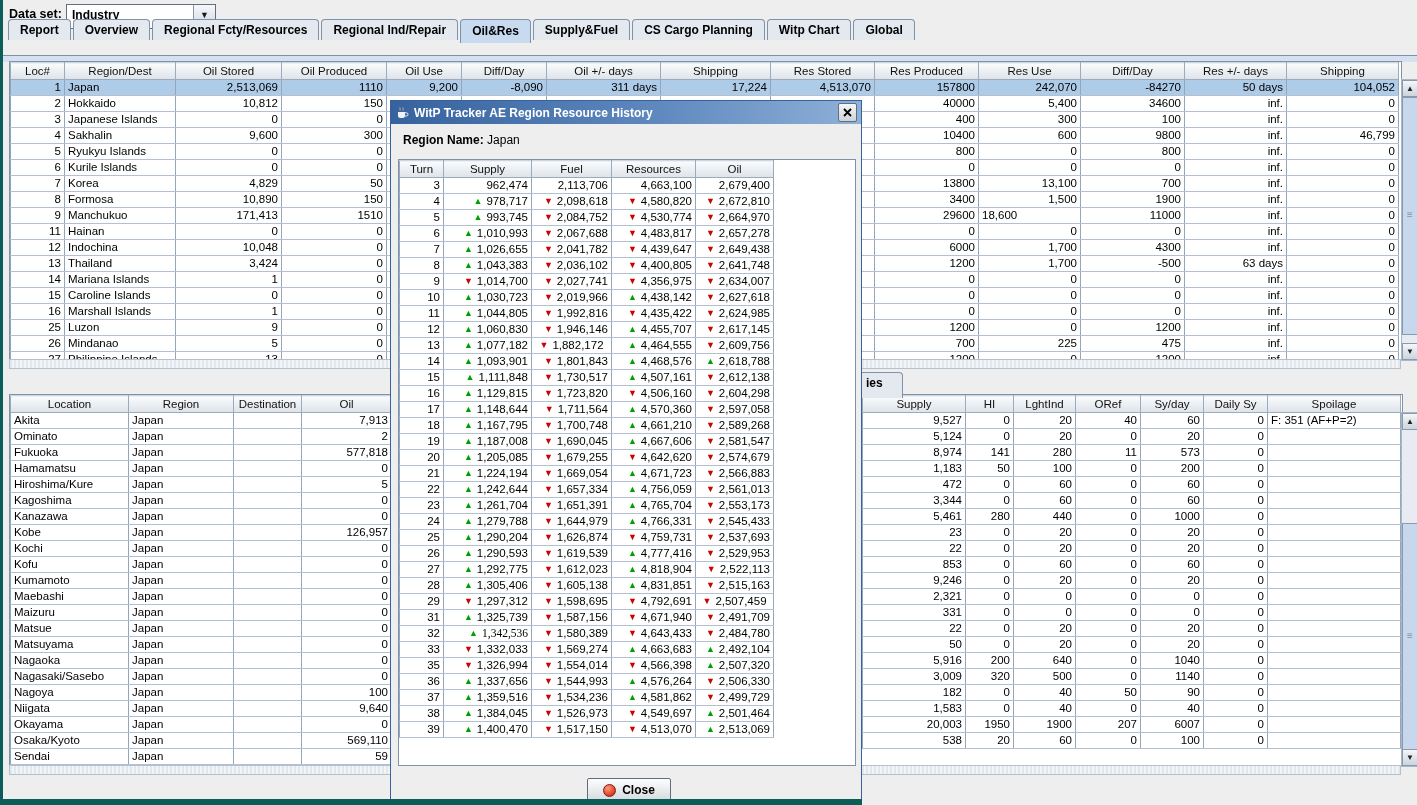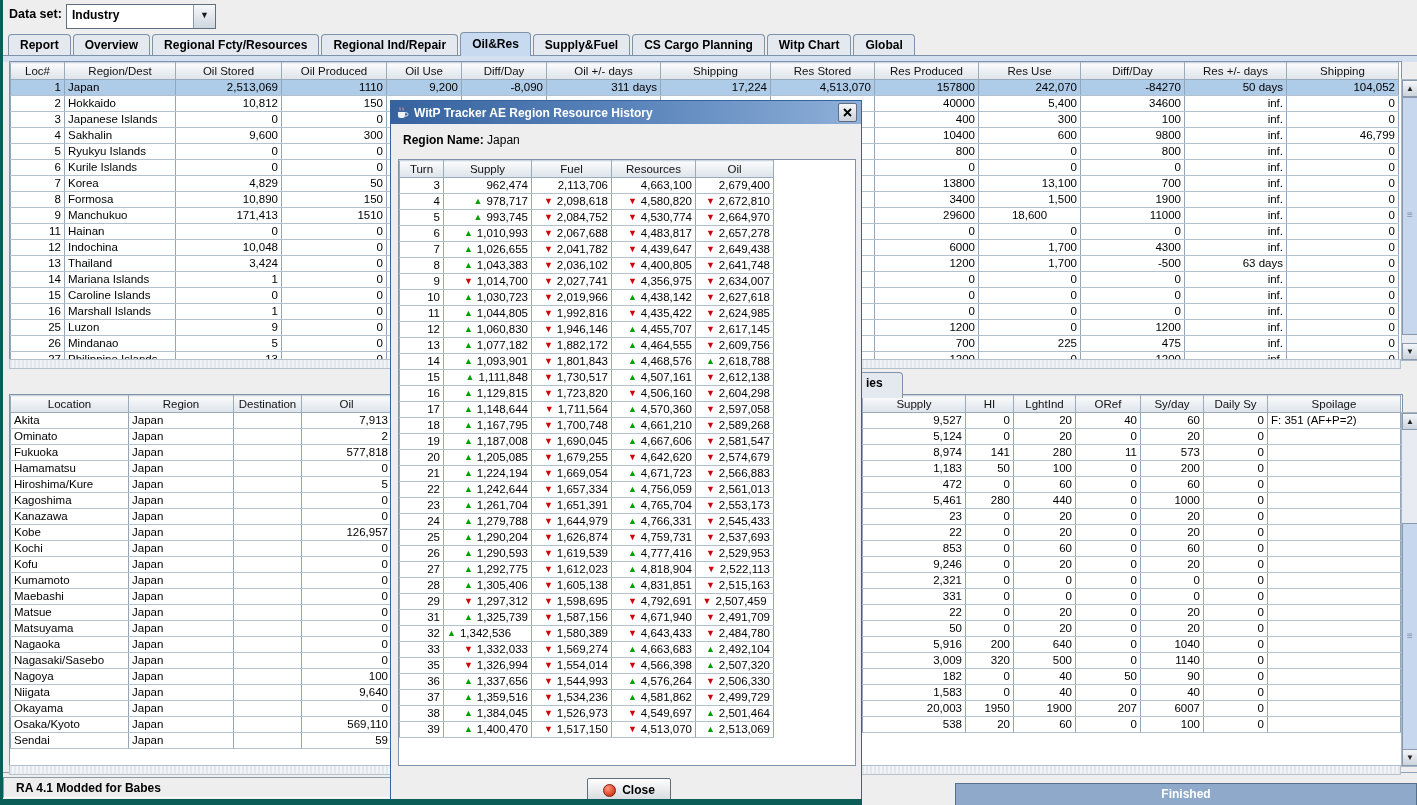--- a/index.html
+++ b/index.html
@@ -11,21 +11,21 @@
   
   .toolbar{position:absolute;left:3px;top:0;right:0;height:31px;background:#eeeeee;}
   .toolbar .lbl{position:absolute;left:6px;top:7px;font-weight:bold;font-size:12.5px;}
   .combo{position:absolute;left:63px;top:4px;width:148px;height:23px;background:#fff;
          border:1px solid #5f6f7f;display:flex;}
   .combo-value{flex:1;padding:3px 0 0 5px;font-weight:bold;font-size:12px;overflow:hidden;white-space:nowrap;}
   .combo-btn{width:21px;background:linear-gradient(#f6f8fa,#cfd6df);border-left:1px solid #8899aa;
              text-align:center;font-size:9px;line-height:21px;color:#1a1a1a;}
 
   
-  .tabs{position:absolute;left:8px;top:33px;height:22px;display:flex;align-items:center;z-index:5;}
+  .tabs{position:absolute;left:8px;top:19px;height:22px;display:flex;align-items:flex-start;z-index:5;}
   .tab{height:20px;line-height:20px;padding:0 11px;margin-right:2px;background:#e4e9ef;
        border:1px solid #7e93a9;border-bottom:none;border-radius:4px 4px 0 0;
        font-weight:bold;font-size:12px;white-space:nowrap;}
   .tab.active{background:#c8daf0;height:23px;line-height:22px;position:relative;z-index:6;}
   .tabstrip-base{position:absolute;left:0;top:55px;width:100%;height:6px;background:#d5e1f0;
                  border-top:1px solid #7e93a9;}
 
   
   .pane{position:absolute;border:1px solid #7e93a9;background:#fff;overflow:hidden;}
   table.swing{border-collapse:collapse;table-layout:fixed;background:#fff;}
@@ -283,21 +283,21 @@
             <td style="text-align: right;">9</td>
             <td style="text-align: left;">Manchukuo</td>
             <td style="text-align: right;">171,413</td>
             <td style="text-align: right;">1510</td>
             <td style="text-align: right;"></td>
             <td style="text-align: right;"></td>
             <td style="text-align: right;"></td>
             <td style="text-align: right;"></td>
             <td style="text-align: right;"></td>
             <td style="text-align: right;">29600</td>
-            <td style="text-align: center; margin-left: 41px;">18,600</td>
+            <td style="text-align: left; margin-left: 41px;">18,600</td>
             <td style="text-align: right; padding-left: 20px;">11000</td>
             <td style="text-align: right;">inf.</td>
             <td style="text-align: right;">0</td>
           </tr>
           <tr>
             <td style="text-align: right;">11</td>
             <td style="text-align: left;">Hainan</td>
             <td style="text-align: right;">0</td>
             <td style="text-align: right;">0</td>
             <td style="text-align: right;"></td>
@@ -531,20 +531,26 @@
             <td style="text-align: right;">0</td>
           </tr>
           <tr>
             <td style="text-align: left;">Kumamoto</td>
             <td style="text-align: left;">Japan</td>
             <td style="text-align: left;"></td>
             <td style="text-align: right;">0</td>
           </tr>
           <tr>
             <td style="text-align: left;">Maebashi</td>
+            <td style="text-align: left;">Japan</td>
+            <td style="text-align: left;"></td>
+            <td style="text-align: right;">0</td>
+          </tr>
+          <tr>
+            <td style="text-align: left;">Maizuru</td>
             <td style="text-align: left;">Japan</td>
             <td style="text-align: left;"></td>
             <td style="text-align: right;">0</td>
           </tr>
           <tr>
             <td style="text-align: left;">Matsue</td>
             <td style="text-align: left;">Japan</td>
             <td style="text-align: left;"></td>
             <td style="text-align: right;">0</td>
           </tr>
@@ -663,20 +669,29 @@
           <tr>
             <td style="text-align: right;">472</td>
             <td style="text-align: right;">0</td>
             <td style="text-align: right;">60</td>
             <td style="text-align: right;">0</td>
             <td style="text-align: right;">60</td>
             <td style="text-align: right;">0</td>
             <td style="text-align: left;"></td>
           </tr>
           <tr>
+            <td style="text-align: right;">3,344</td>
+            <td style="text-align: right;">0</td>
+            <td style="text-align: right;">60</td>
+            <td style="text-align: right;">0</td>
+            <td style="text-align: right;">60</td>
+            <td style="text-align: right;">0</td>
+            <td style="text-align: left;"></td>
+          </tr>
+          <tr>
             <td style="text-align: right;">5,461</td>
             <td style="text-align: right;">280</td>
             <td style="text-align: right;">440</td>
             <td style="text-align: right;">0</td>
             <td style="text-align: right;">1000</td>
             <td style="text-align: right;">0</td>
             <td style="text-align: left;"></td>
           </tr>
           <tr>
             <td style="text-align: right;">23</td>
@@ -809,24 +824,20 @@
   </div>
   <div class="hscroll" style="left:861px;top:765px;width:538px;"></div>
   <div class="vscroll" style="left:1401px;top:412px;height:353px;">
     <div class="sb-btn up">▲</div>
     <div class="sb-thumb" style="top:110px;height:225px;">
         <span class="grip">≡</span>
       </div>
     <div class="sb-btn down">▼</div>
   </div>
 
-  <div class="statusbar">
-    <div class="status-left">RA 4.1 Modded for Babes</div>
-    <div class="progress">Finished</div>
-  </div>
 
   <div class="dialog">
     <div class="dlg-title">
       <span style="display:flex;">
         <svg width="14" height="14" viewBox="0 0 14 14">
           <path d="M3 6h7v3.5a2.5 2.5 0 0 1-2.5 2.5h-2A2.5 2.5 0 0 1 3 9.5z" fill="#eef1f7"></path>
           <path d="M10 6.8h1.4a1.6 1.6 0 0 1 0 3.2H10" stroke="#eef1f7" stroke-width="1" fill="none"></path>
           <path d="M5 1.5c-.8 1 .8 1.5 0 3M8 1.5c-.8 1 .8 1.5 0 3" stroke="#f0a890" stroke-width="1" fill="none"></path>
         </svg>
       </span>
@@ -926,21 +937,21 @@
             <tr>
               <td style="text-align: right;">12</td>
               <td style="text-align: right;"><span class="arr up">▲</span>1,060,830</td>
               <td style="text-align: right;"><span class="arr down">▼</span>1,946,146</td>
               <td style="text-align: right;"><span class="arr up">▲</span>4,455,707</td>
               <td style="text-align: right;"><span class="arr down">▼</span>2,617,145</td>
             </tr>
             <tr>
               <td style="text-align: right;">13</td>
               <td style="text-align: right;"><span class="arr up">▲</span>1,077,182</td>
-              <td style="text-align: right;"><span class="arr down">▼</span>1,882,172</td>
+              <td style="text-align: center;"><span class="arr down">▼</span>1,882,172</td>
               <td style="text-align: right;"><span class="arr up">▲</span>4,464,555</td>
               <td style="text-align: right;"><span class="arr down">▼</span>2,609,756</td>
             </tr>
             <tr>
               <td style="text-align: right;">14</td>
               <td style="text-align: right;"><span class="arr up">▲</span>1,093,901</td>
               <td style="text-align: right;"><span class="arr down">▼</span>1,801,843</td>
               <td style="text-align: right;"><span class="arr up">▲</span>4,468,576</td>
               <td style="text-align: right;"><span class="arr up">▲</span>2,618,788</td>
             </tr>
@@ -1051,21 +1062,21 @@
             </tr>
             <tr>
               <td style="text-align: right;">31</td>
               <td style="text-align: right;"><span class="arr up">▲</span>1,325,739</td>
               <td style="text-align: right;"><span class="arr down">▼</span>1,587,156</td>
               <td style="text-align: right;"><span class="arr down">▼</span>4,671,940</td>
               <td style="text-align: right;"><span class="arr down">▼</span>2,491,709</td>
             </tr>
             <tr>
               <td style="text-align: right;">32</td>
-              <td style=""><span class="arr up">▲</span>1,342,536</td>
+              <td style="text-align: right; font-family: Liberation Serif, serif;"><span class="arr up">▲</span>1,342,536</td>
               <td style="text-align: right;"><span class="arr down">▼</span>1,580,389</td>
               <td style="text-align: right;"><span class="arr down">▼</span>4,643,433</td>
               <td style="text-align: right;"><span class="arr down">▼</span>2,484,780</td>
             </tr>
             <tr>
               <td style="text-align: right;">33</td>
               <td style="text-align: right;"><span class="arr down">▼</span>1,332,033</td>
               <td style="text-align: right;"><span class="arr down">▼</span>1,569,274</td>
               <td style="text-align: right;"><span class="arr up">▲</span>4,663,683</td>
               <td style="text-align: right;"><span class="arr up">▲</span>2,492,104</td>

